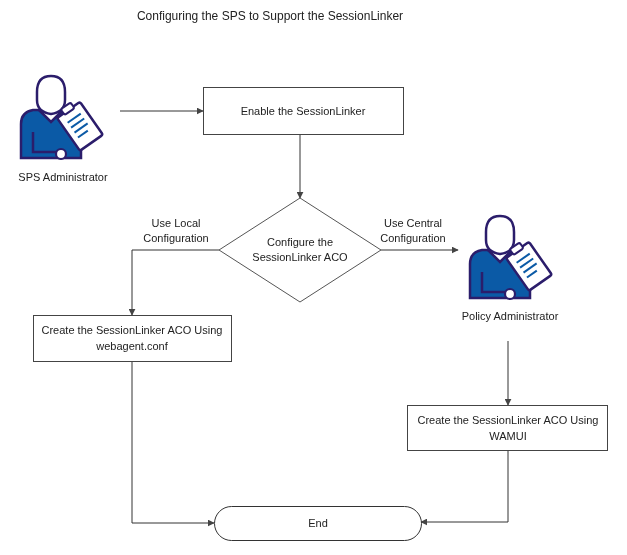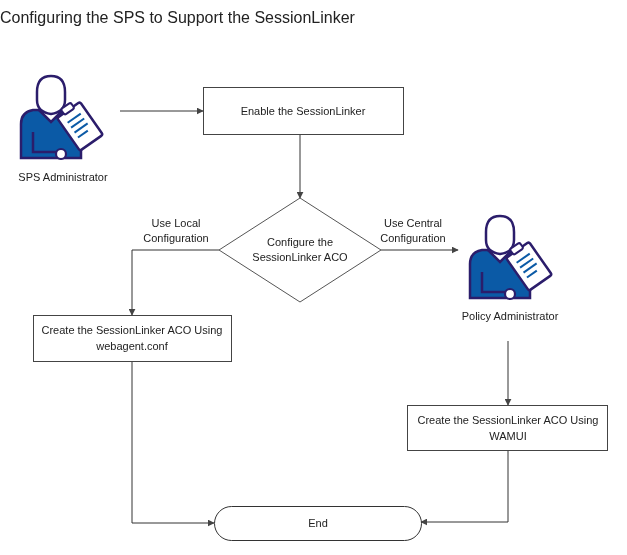--- a/index.html
+++ b/index.html
@@ -13,21 +13,22 @@
       position: relative;
       overflow: hidden;
       font-family: "Liberation Sans", "DejaVu Sans", sans-serif;
       color: #222222;
     }
     .title {
       position: absolute;
       left: 0;
       top: 9px;
       width: 540px;
-      font-size: 16px;
+      text-align: center;
+      font-size: 12px;
       color: #222;
     }
     svg.canvas {
       position: absolute;
       left: 0;
       top: 0;
     }
     .node-text {
       font-family: "Liberation Sans", "DejaVu Sans", sans-serif;
       font-size: 11px;

